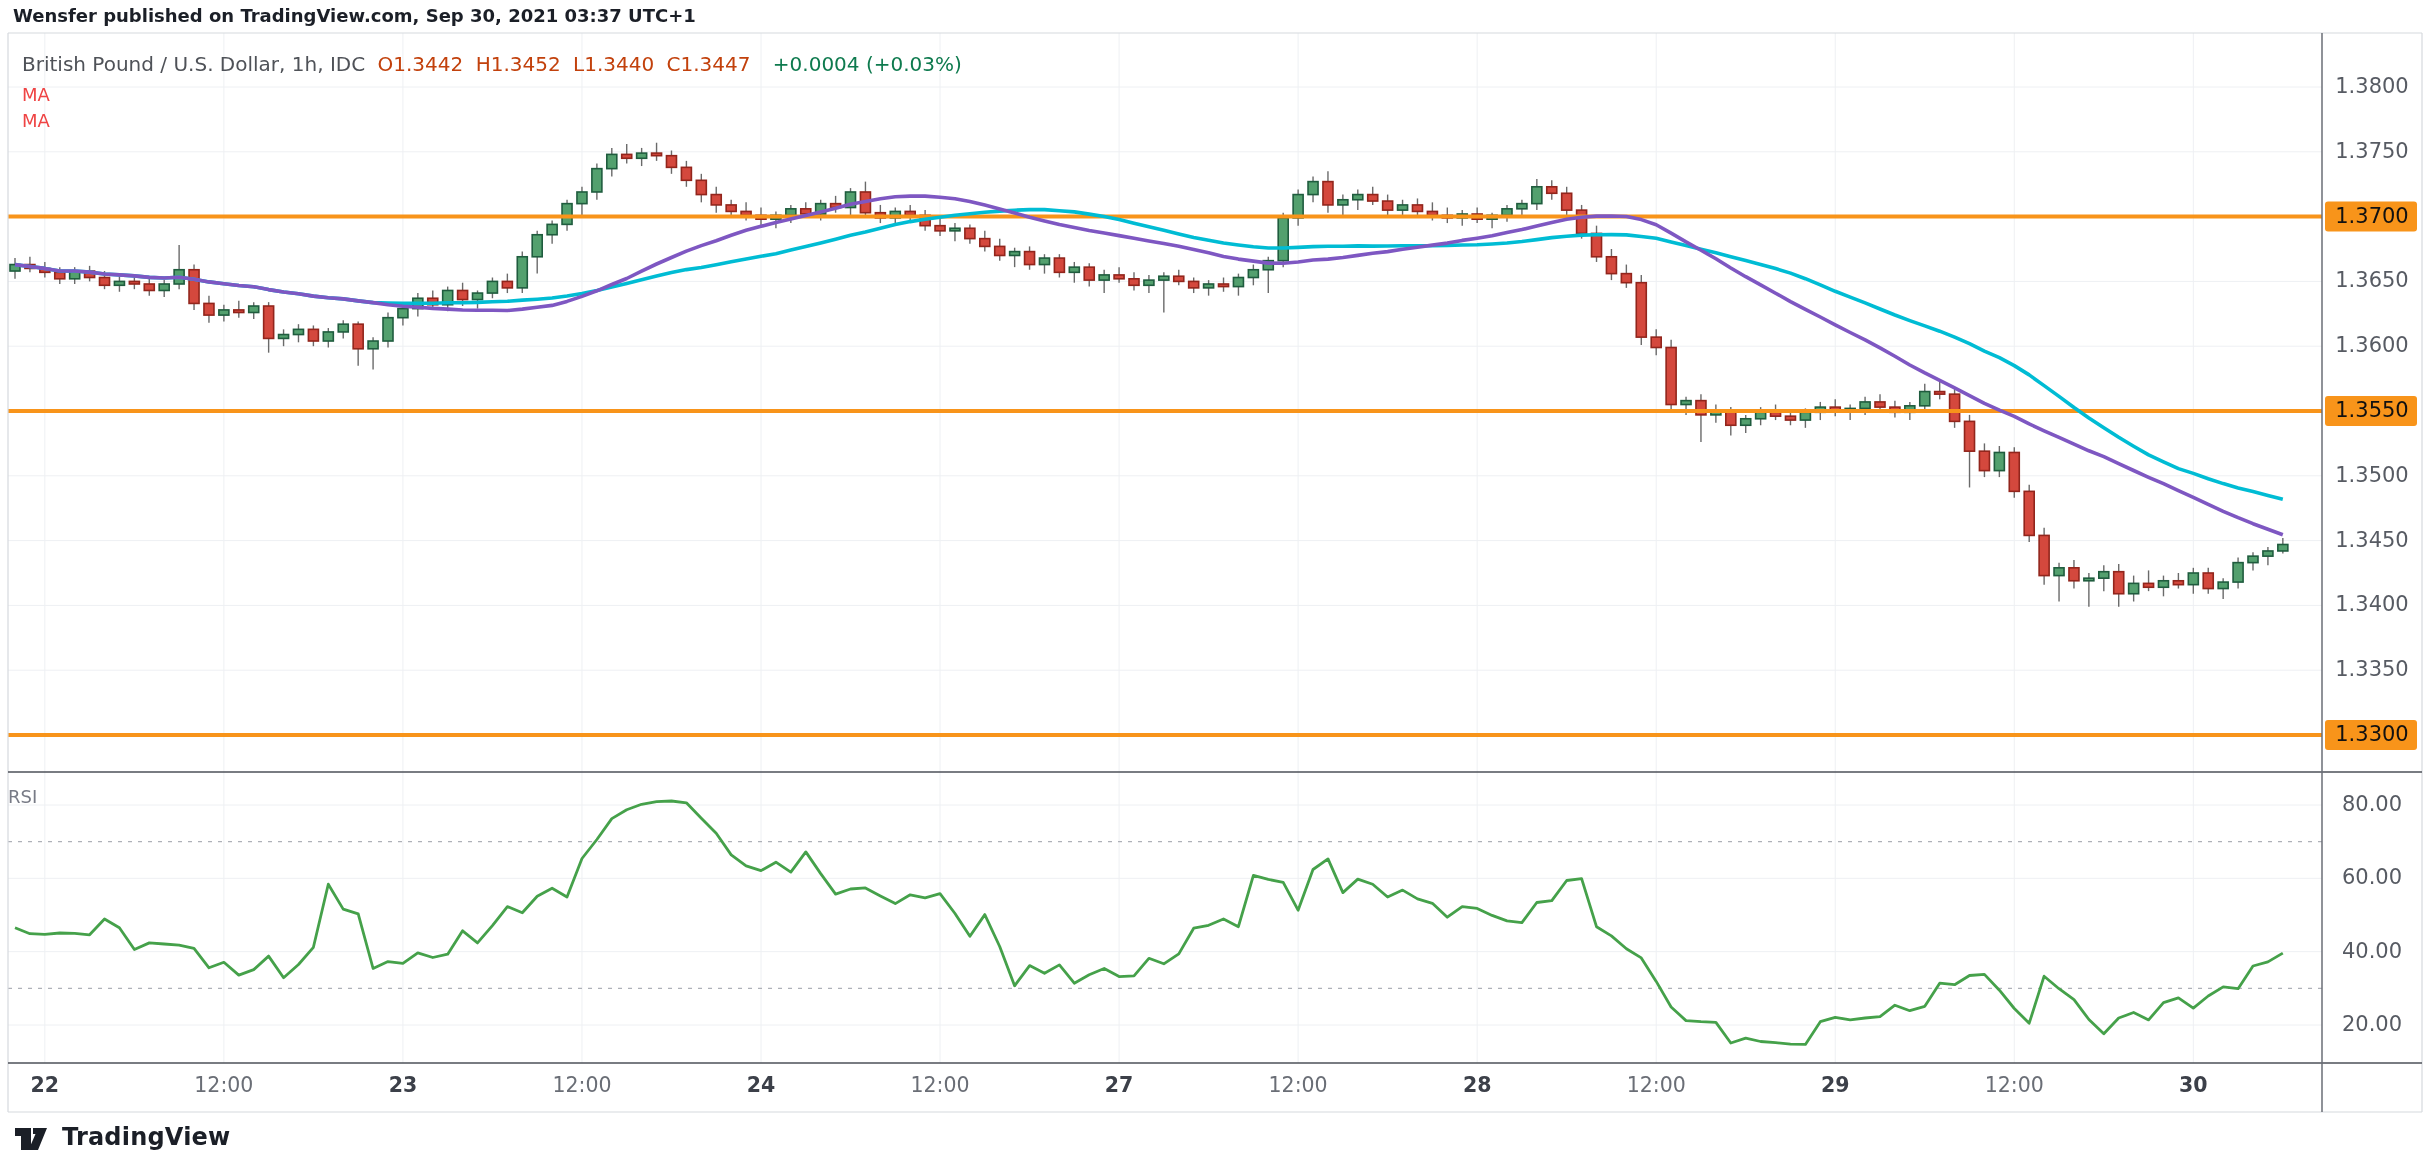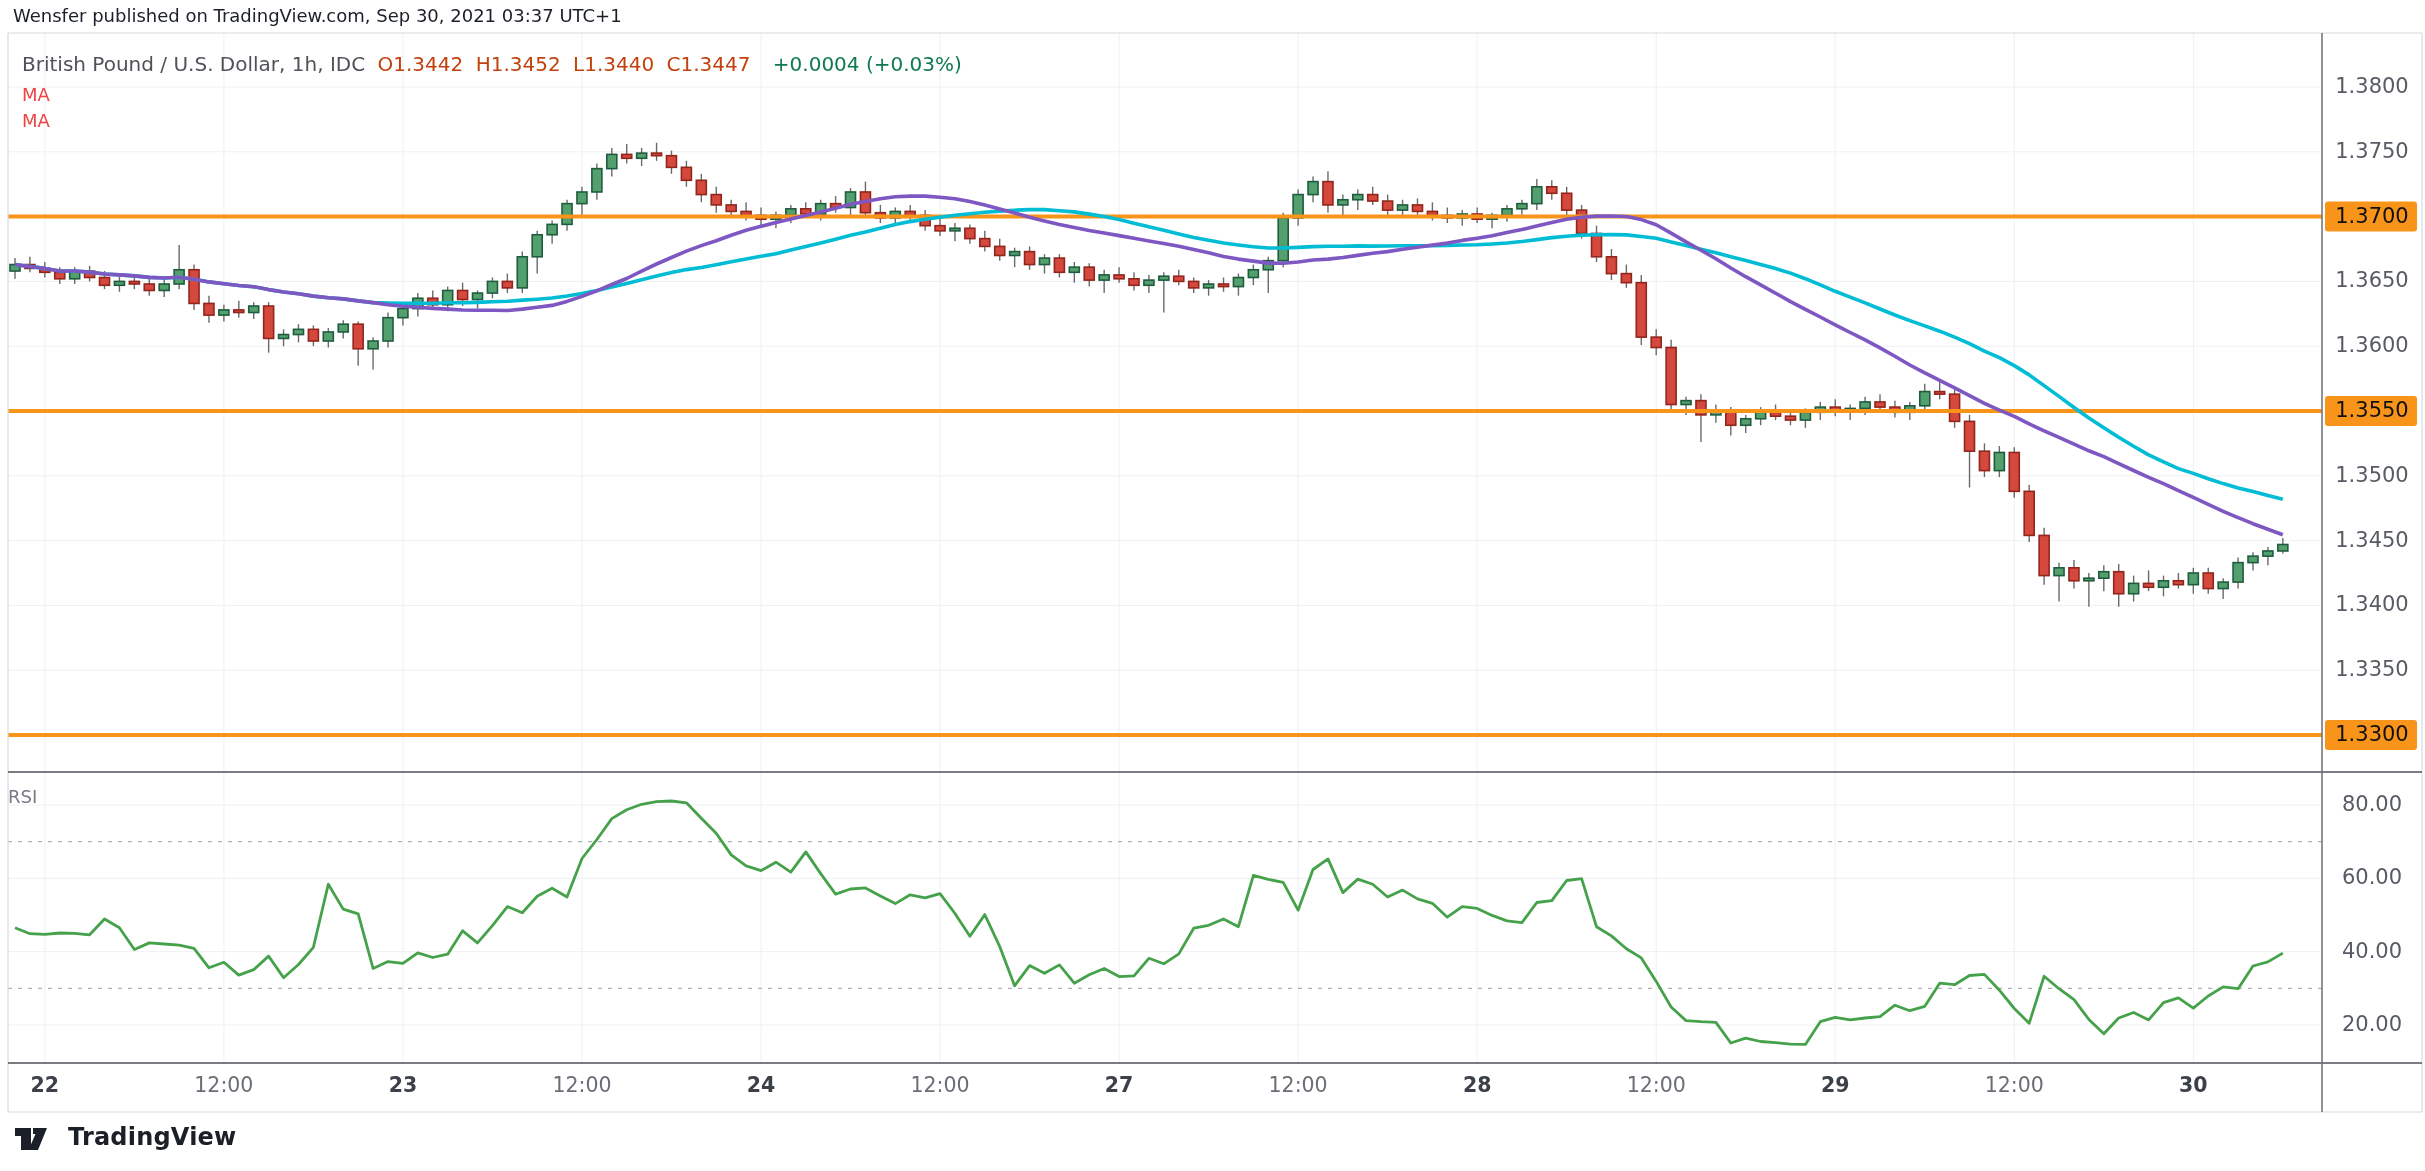--- a/index.html
+++ b/index.html
@@ -1,26 +1,26 @@
 <!DOCTYPE html>
 <html><head>
 <meta charset="utf-8">
 <style>
   html,body{margin:0;padding:0;background:#ffffff;}
   body{width:2425px;height:1171px;position:relative;overflow:hidden;
        font-family:"DejaVu Sans","Liberation Sans",sans-serif;color:#131722;}
-  #attribution{position:absolute;left:13px;top:5px;font-size:18px;font-weight:400;color:#1b1f27;}
+  #attribution{position:absolute;left:13px;top:5px;font-size:18px;font-weight:700;color:#1b1f27;}
   #title-row{position:absolute;left:22px;top:52px;font-size:20px;color:#4f5258;white-space:nowrap;}
   #title-row .ohlc{color:#c2410c;margin-left:6px;}
   #title-row .chg{color:#0e7a4e;margin-left:16px;}
   .ma-label{position:absolute;left:22px;font-size:18px;color:#ef4444;}
   #ma1{top:84px;} #ma2{top:110px;}
   #rsi-label{position:absolute;left:8px;top:786px;font-size:18px;color:#787b86;}
   #chart-svg{position:absolute;left:0;top:0;}
-  #footer{position:absolute;left:14px;top:1120px;display:flex;align-items:center;gap:20px;}
+  #footer{position:absolute;left:14px;top:1120px;display:flex;align-items:center;gap:14px;}
   #footer .logo-text{font-size:24px;font-weight:600;color:#1b1f27;letter-spacing:.2px;}
   text{font-family:"DejaVu Sans","Liberation Sans",sans-serif;}
 </style>
 </head>
 <body>
 
 <div id="attribution">Wensfer published on TradingView.com, Sep 30, 2021 03:37 UTC+1</div>
 
 <svg id="chart-svg" width="2425" height="1171">
     <defs>

